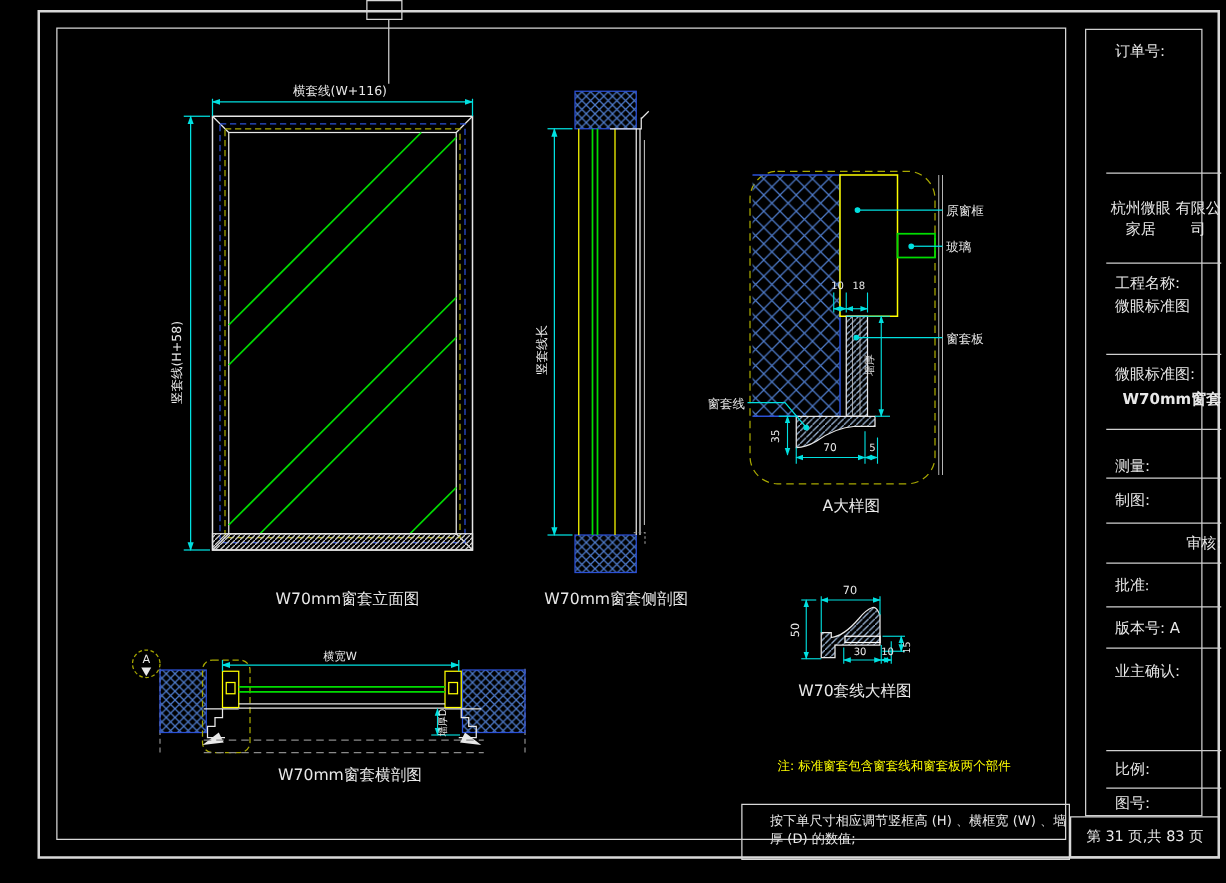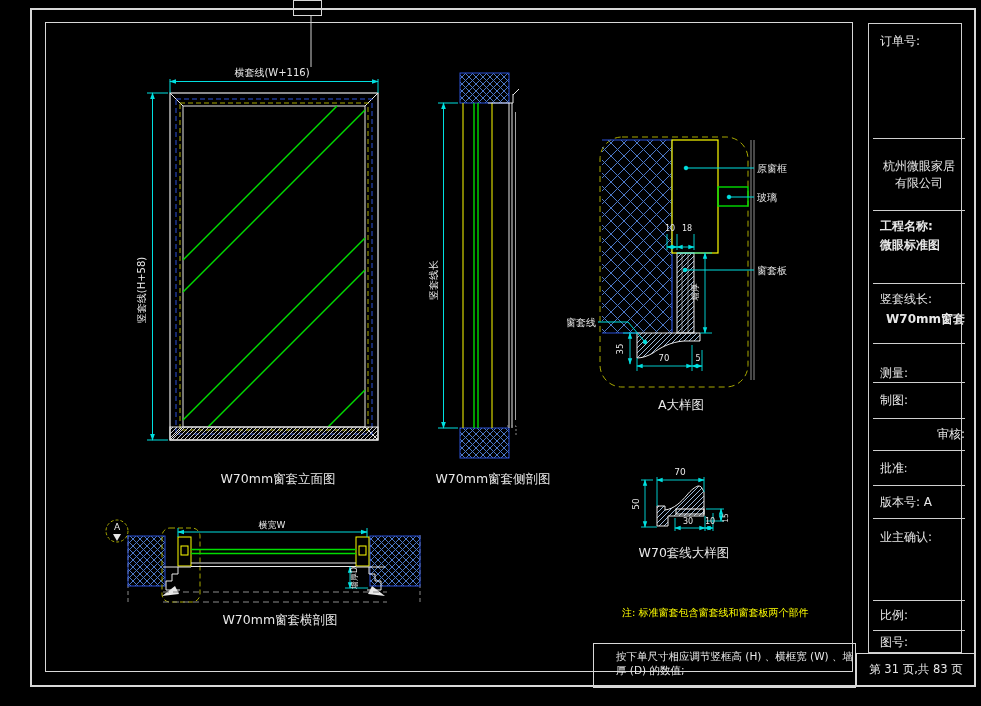--- a/index.html
+++ b/index.html
@@ -1,23 +1,23 @@
 <!DOCTYPE html>
 <html><head>
 <meta charset="utf-8">
 <style>
   html,body{margin:0;padding:0;background:#000;}
   .sheet{position:relative;width:981px;height:706px;background:#000;overflow:hidden;
          font-family:"DejaVu Sans",sans-serif;}
   .abs{position:absolute;box-sizing:border-box;}
   .border{border:1px solid #d8d8d8;}
-  .tb-row{position:absolute;left:4px;width:100%;box-sizing:border-box;
+  .tb-row{position:absolute;left:16px;width:100%;box-sizing:border-box;
           border-bottom:1px solid #cfcfcf;color:#e8e8e8;font-size:12px;}
   .tb-row .pad{padding:9px 6px 0 7px;}
-  .tb-center{display:flex;flex-direction:column;justify-content:center;align-items:center;text-align:center;}
+  .tb-center{display:flex;flex-direction:row;justify-content:center;align-items:center;text-align:center;}
   .tb-mid{display:flex;align-items:center;padding-left:7px;}
   svg text{font-family:"DejaVu Sans",sans-serif;}
 </style>
 </head>
 <body>
 
 <div class="sheet">
 
   <div class="abs border" style="left:30px;top:8px;width:946px;height:679px;border-width:2px;"></div>
   <div class="abs border" style="left:45px;top:22px;width:808px;height:650px;"></div>
@@ -237,26 +237,26 @@
   </div>
 
   <div class="abs" style="left:868px;top:23px;width:94px;height:630px;border:1px solid #cfcfcf;">
     <div class="tb-row" style="top:0;height:115px;">
       <div class="pad">订单号:</div>
     </div>
     <div class="tb-row tb-center" style="top:115px;height:72px;">
       <div>杭州微眼家居</div>
       <div>有限公司</div>
     </div>
-    <div class="tb-row" style="top:187px;height:73px;font-weight:bold;">
+    <div class="tb-row" style="top:187px;height:73px;">
       <div style="padding:7px 0 0 7px;">工程名称:</div>
       <div style="padding:2px 0 0 7px;">微眼标准图</div>
     </div>
     <div class="tb-row" style="top:260px;height:60px;">
-      <div style="padding:7px 0 0 7px;">竖套线长:</div>
+      <div style="padding:7px 0 0 7px;">微眼标准图:</div>
       <div style="padding:3px 0 0 0;text-align:right;font-weight:bold;">W70mm窗套</div>
     </div>
     <div class="tb-row tb-mid" style="top:320px;height:39px;align-items:flex-end;">
       <span>测量:</span>
     </div>
     <div class="tb-row tb-mid" style="top:359px;height:36px;">
       <span>制图:</span>
     </div>
     <div class="tb-row tb-mid" style="top:395px;height:32px;justify-content:flex-end;">
       <span>审核:</span>

